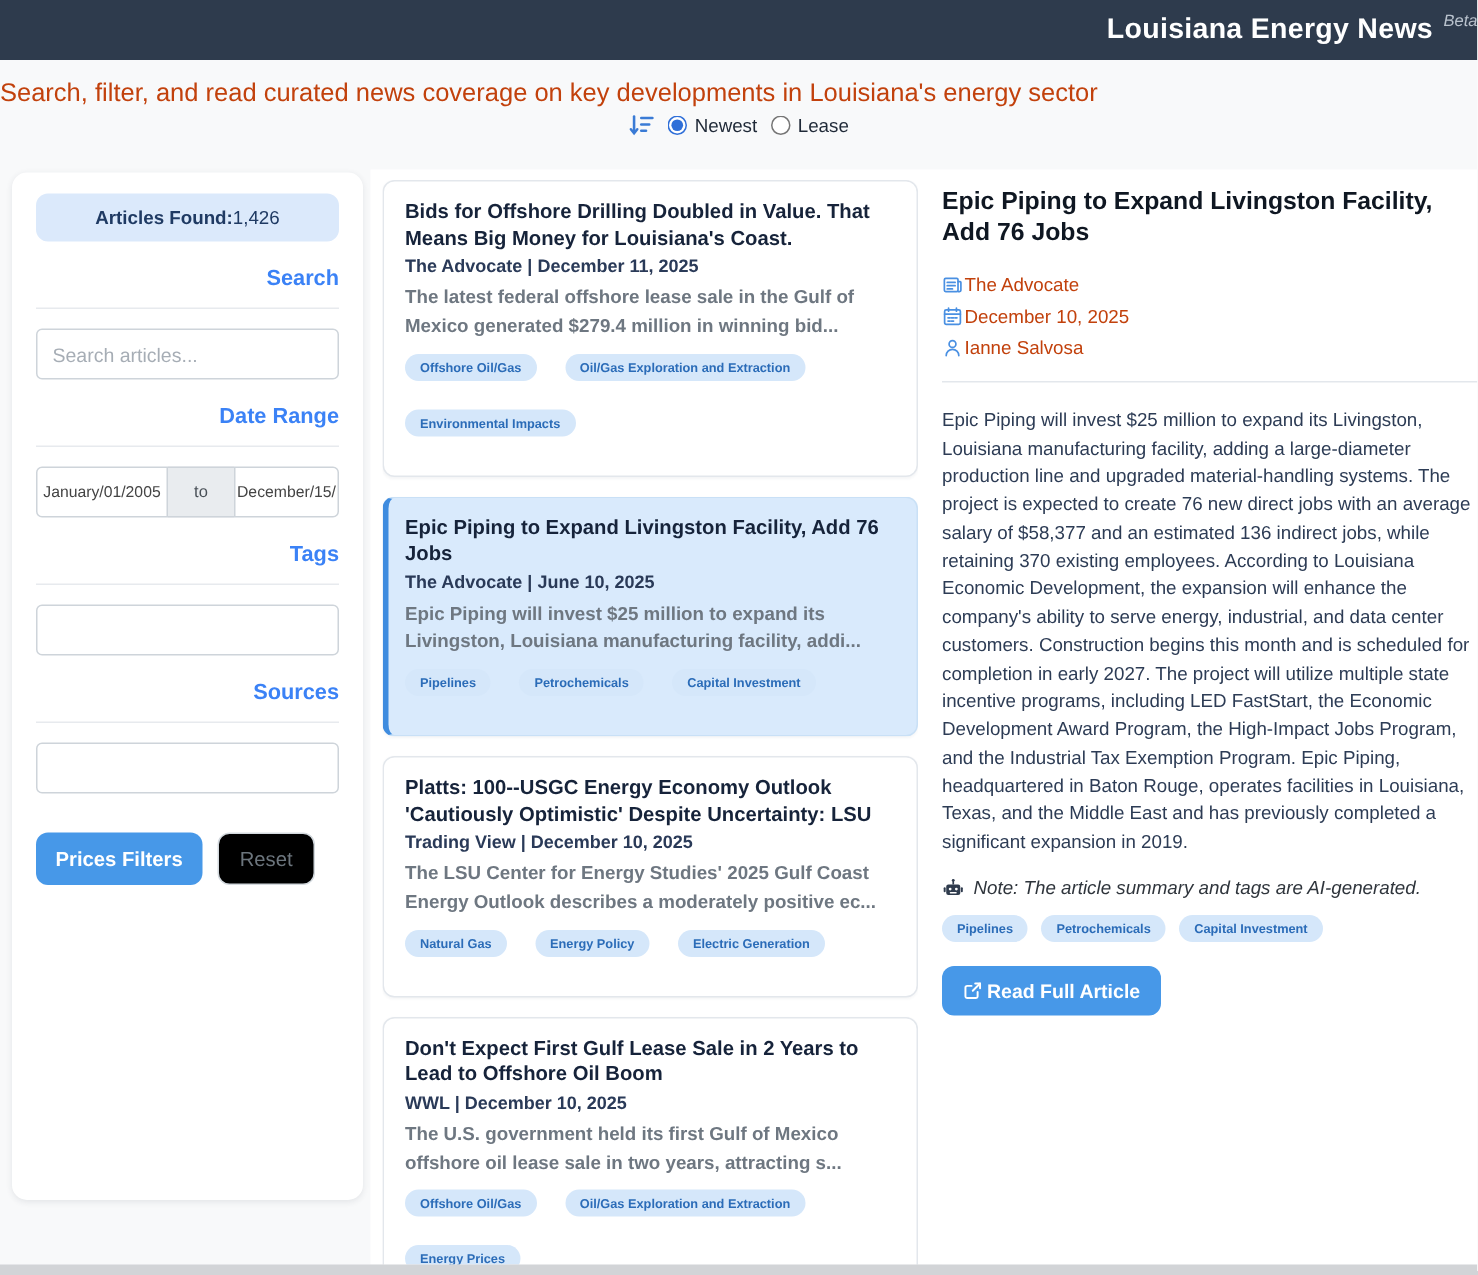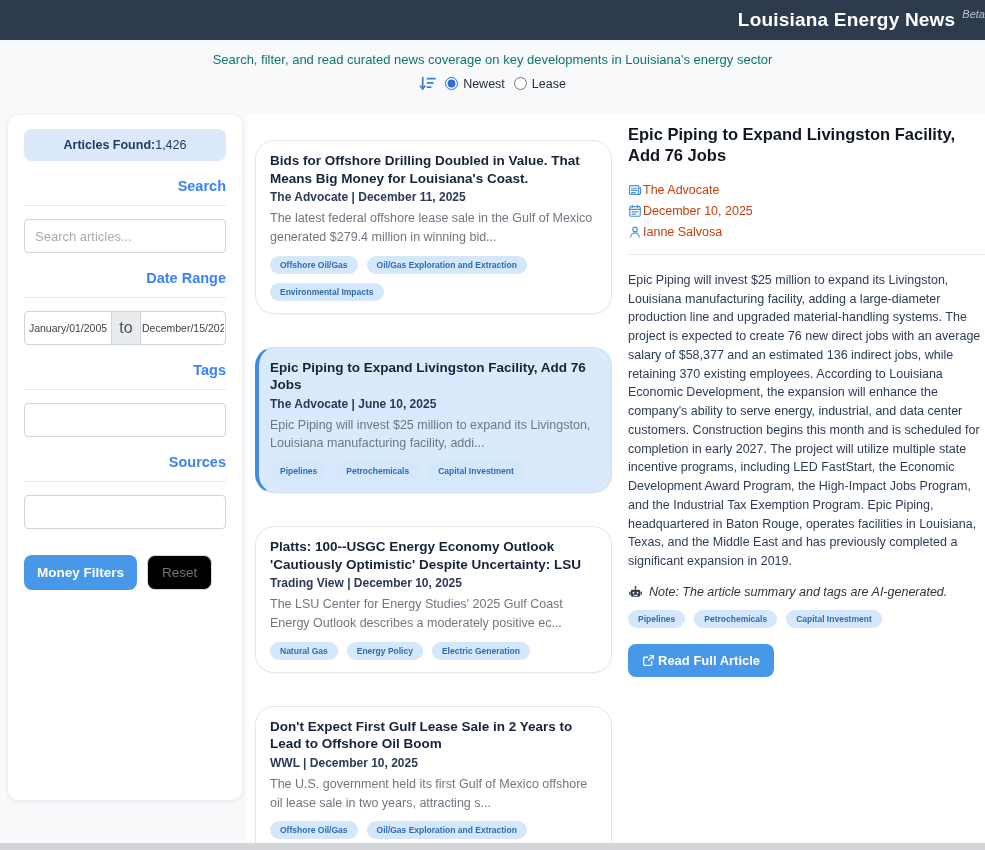--- a/index.html
+++ b/index.html
@@ -6,22 +6,22 @@
   html,body { width:985px; height:850px; }
   body { font-family:"Liberation Sans", sans-serif; background:#f8f9fa; position:relative; overflow:hidden; }
   .app { position:relative; width:985px; height:850px; background:#f8f9fa; overflow:hidden; }
 
   
   .topbar { position:absolute; top:0; left:0; right:0; height:40px; background:#2e3b4d;
             display:flex; align-items:center; justify-content:flex-end; }
   .app-title { color:#ffffff; font-size:19px; font-weight:bold; letter-spacing:.2px; }
   .beta { color:#b9c2cd; font-style:italic; font-size:11px; margin-left:7px; position:relative; top:-6px; }
 
-  .subtitle { position:absolute; top:52px; left:0; right:0; text-align:center;
-              color:#0f766e; font-size:13px; }
+  .subtitle { position:absolute; top:52px; left:0; right:0; 
+              color:#c2410c; font-size:17px; }
 
   .sort-row { position:absolute; top:75px; left:0; right:0; display:flex; justify-content:center;
               align-items:center; gap:9px; font-size:12.5px; color:#1f2937; }
   .sort-row label { display:flex; align-items:flex-start; gap:5px; cursor:pointer; }
   .sort-row input[type=radio] { accent-color:#2f6fd8; width:13px; height:13px; margin:0; }
 
   
   .content-backdrop { position:absolute; left:247px; top:113px; right:0; bottom:7px; background:#ffffff; }
 
   
@@ -32,39 +32,39 @@
   .count-badge b { font-weight:bold; }
   .side-h { font-size:14.5px; font-weight:bold; color:#3b82f6; margin-top:17px;text-align:right; }
   .rule { border-bottom:1px solid #e7eaee; margin:11px 0 13px; }
   .side-input { width:100%; height:34px; border:1px solid #ced4da; border-radius:4px;
                 font-size:13px; padding:0 10px; color:#333; font-family:"Liberation Sans",sans-serif; background:#fff; }
   .side-input::placeholder { color:#a6adb5; }
   .date-group { display:flex; width:100%; }
   .date-input { height:34px; border:1px solid #ced4da; font-size:10.5px; text-align:center;
                 color:#444; padding:0 1px; font-family:"Liberation Sans",sans-serif; background:#fff; min-width:0; }
   .date-from { width:88px; border-radius:4px 0 0 4px; }
-  .to-addon { width:28px; background:#e9ecef; border-top:1px solid #ced4da; border-bottom:1px solid #ced4da;
-              display:flex; align-items:center; justify-content:center; font-size:16px; color:#495057; }
+  .to-addon { width:44px; background:#e9ecef; border-top:1px solid #ced4da; border-bottom:1px solid #ced4da;
+              display:flex; align-items:center; justify-content:center; font-size:11px; color:#495057; }
   .date-to { width:86px; border-radius:0 4px 4px 0; flex:1; }
   .btn-row { display:flex; gap:10px; margin-top:26px; }
   .btn-primary { background:#4798e8; color:#fff; font-weight:bold; font-size:13.5px; border:none;
                  border-radius:8px; padding:9px 13px; cursor:pointer; font-family:"Liberation Sans",sans-serif; }
   .btn-outline { background:#000000; color:#6c757d; font-size:13.5px; border:1px solid #d3d9de;
                  border-radius:8px; padding:9px 14px; cursor:pointer; font-family:"Liberation Sans",sans-serif; }
 
   
   .article-list { position:absolute; left:255px; top:120px; width:357px; height:723px;
                   display:flex; flex-direction:column; gap:13px; overflow:hidden; }
-  .card { background:#fff; border:1px solid #e3e7ec; border-radius:19px; padding:11px 14px 12px;
-          box-shadow:0 1px 2px rgba(40,50,70,.05); cursor:pointer; flex:none;margin-top:20px; }
+  .card { background:#fff; border:1px solid #e3e7ec; border-radius:8px; padding:11px 14px 26px;
+          box-shadow:0 1px 2px rgba(40,50,70,.05); cursor:pointer; flex:none; }
   .card.selected { background:#d9eafc; border-color:#c9e0f6; border-left:4px solid #3f8cdf; padding-left:11px; }
   .card-title { font-size:13.5px; font-weight:bold; color:#16233a; line-height:1.3; margin-bottom:3px; }
   .card-meta { font-size:12px; font-weight:bold; color:#2a3a58; margin-bottom:5px; }
-  .card-summary { font-size:12.5px; color:#6e7781; line-height:1.5; margin-bottom:9px; }
-  .tag-row { display:flex; gap:9px; flex-wrap:wrap; }
+  .card-summary { font-size:12.5px; color:#6e7781; line-height:1.5; margin-bottom:9px;font-weight:bold; }
+  .tag-row { display:flex; gap:19px; flex-wrap:wrap; }
   .tag { background:#d5e7fa; color:#2b6cb8; font-size:8.5px; font-weight:bold; padding:4px 10px;
          border-radius:10px; white-space:nowrap; }
 
   
   .detail { position:absolute; left:628px; top:118px; width:357px; height:725px; background:#fff; }
   .detail-title { font-size:16.5px; font-weight:bold; color:#0f1722; margin:6px 0 16px; line-height:1.3; }
   .meta-row { display:flex; align-items:flex-start; gap:1px; font-size:12.5px; color:#c2410c; margin-bottom:7px; }
   .meta-row svg { flex:none; }
   .divider { border-bottom:1px solid #e3e7ec; margin:15px 0 16px; }
   .detail-body { font-size:12.5px; color:#2d3c55; line-height:1.5; margin-bottom:14px; }
@@ -130,21 +130,21 @@
 
     <div class="side-h">Tags</div>
     <div class="rule"></div>
     <input class="side-input" type="text" style="">
 
     <div class="side-h">Sources</div>
     <div class="rule"></div>
     <input class="side-input" type="text" style="">
 
     <div class="btn-row">
-      <button class="btn-primary">Money Filters</button>
+      <button class="btn-primary">Prices Filters</button>
       <button class="btn-outline">Reset</button>
     </div>
   </aside>
 
   <main class="article-list">
 
     <div class="card">
       <div class="card-title">Bids for Offshore Drilling Doubled in Value. That Means Big Money for Louisiana's Coast.</div>
       <div class="card-meta">The Advocate | December 11, 2025</div>
       <div class="card-summary">The latest federal offshore lease sale in the Gulf of Mexico generated $279.4 million in winning bid...</div>

